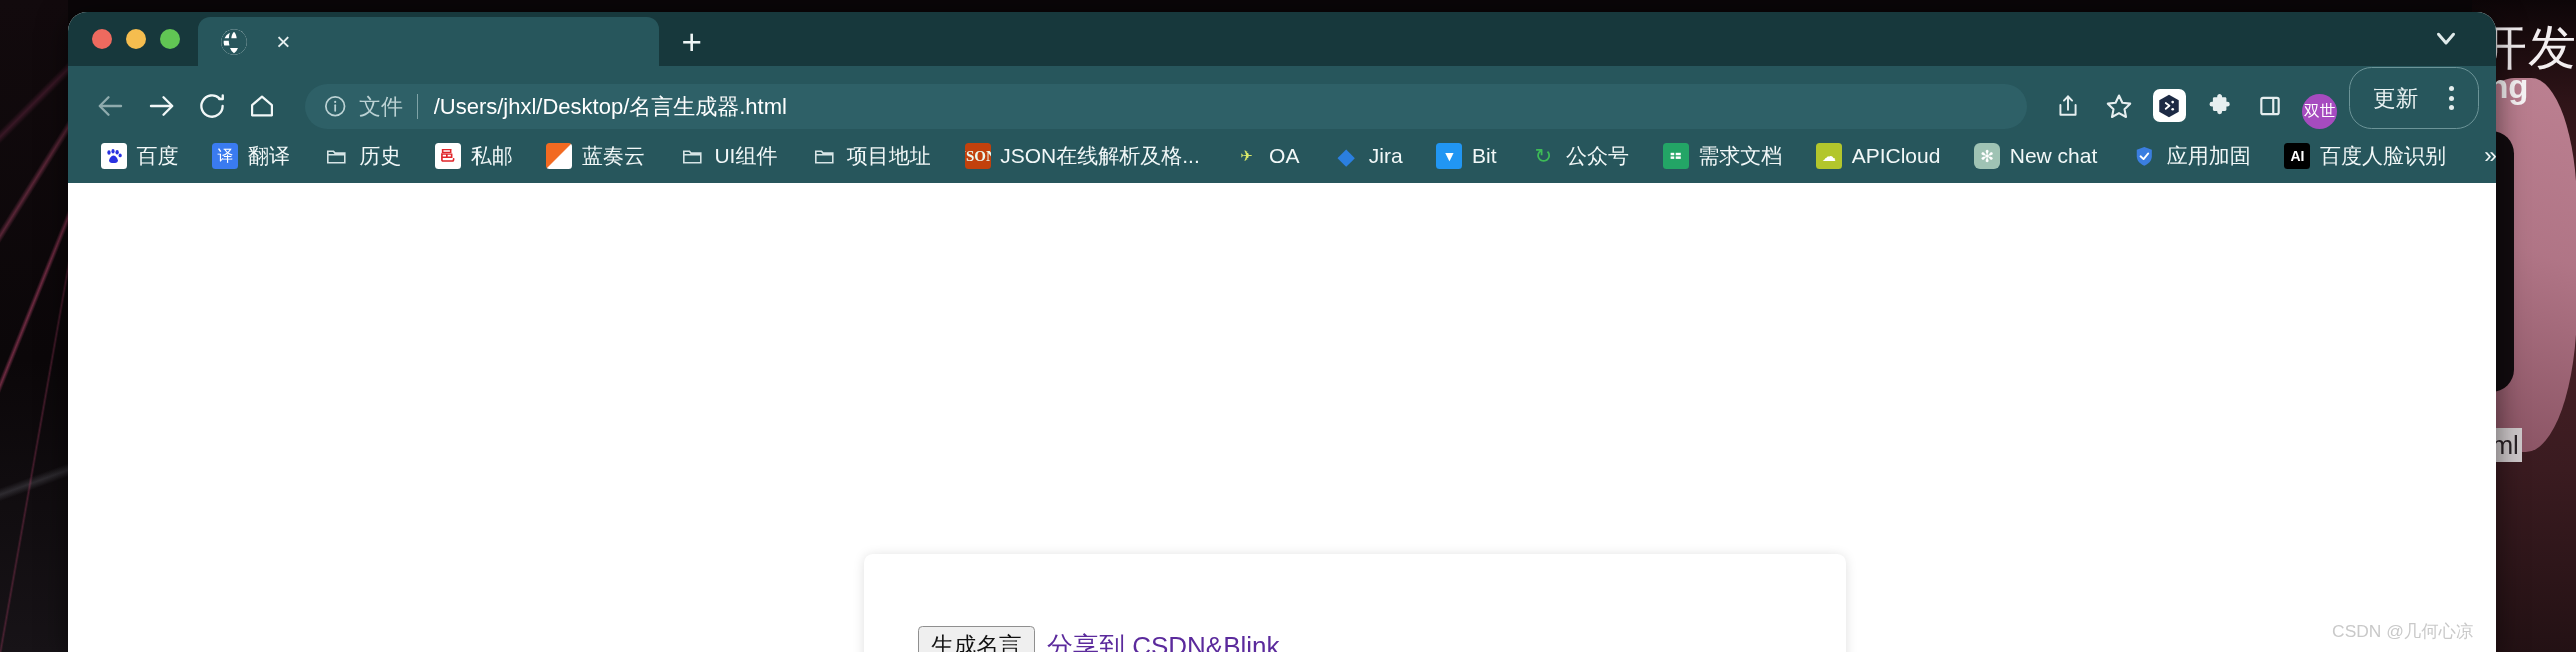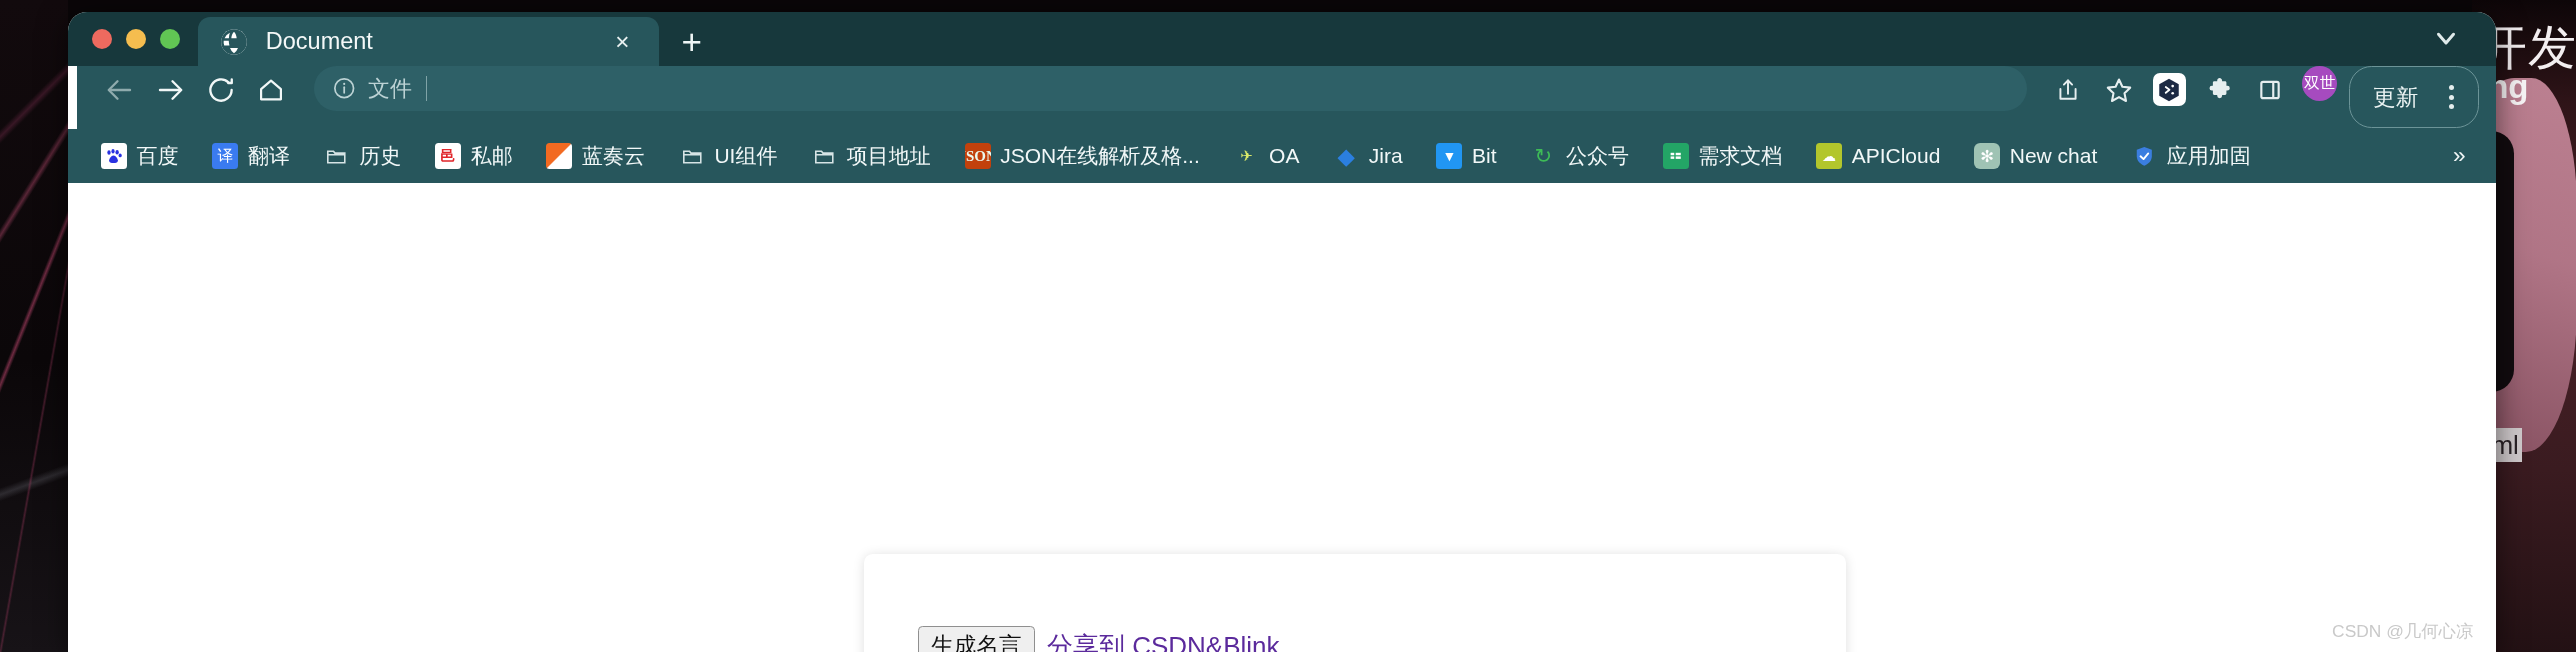--- a/index.html
+++ b/index.html
@@ -121,24 +121,23 @@
     position: absolute; right: 30px; bottom: 8.7px;
     width: 40px; height: 40px;
     display: flex; align-items: center; justify-content: center;
     color: #dfeaea;
   }
 
   
   .toolbar {
     height: 63px;
     background: #27565c;
-    display: flex; align-items: flex-start;
+    display: flex; align-items: flex-end;
     padding: 0 17.4px 0 19px;
     gap: 3.5px;
-    margin-left: 9px;
   }
   .navbtn {
     width: 47px; height: 47px; flex: 0 0 47px;
     display: flex; align-items: center; justify-content: center;
     color: #f1f7f7; border-radius: 50%;
   }
   .navbtn.disabled { color: #8fabad; }
 
   .omnibox {
     flex: 1 1 auto;
@@ -305,21 +304,20 @@
         <span class="dot green"></span>
       </div>
 
       <div class="tab">
         <span class="tab-favicon">
           <svg width="28" height="28" viewBox="0 0 24 24">
             <circle cx="12" cy="12" r="11" fill="#ffffff"></circle>
             <path d="M12 1a11 11 0 0 0 0 22 11 11 0 0 0 0-22zm0 2.2c1.3 1.2 2.1 3.3 2.3 5.6H9.7c.2-2.3 1-4.4 2.3-5.6zM7.6 8.8H3.9a8.9 8.9 0 0 1 4.6-4.7 13 13 0 0 0-.9 4.7zm-4.4 2.1h4.3c.05 1.5.26 2.9.6 4.1H3.6a8.8 8.8 0 0 1-.4-4.1zm5.4 6.2h6.8a9.3 9.3 0 0 1-3.4 4.6 9.3 9.3 0 0 1-3.4-4.6z" fill="#27565c"></path>
           </svg>
         </span>
-        <span class="tab-title">Document</span>
         <span class="tab-close">×</span>
       </div>
 
       <div class="newtab">+</div>
 
       <div class="tab-search">
         <svg width="30" height="30" viewBox="0 0 24 24" fill="none" stroke="currentColor" stroke-width="2.4" stroke-linecap="round" stroke-linejoin="round">
           <polyline points="6 9 12 16 18 9"></polyline>
         </svg>
       </div>
@@ -353,20 +351,21 @@
       <div class="omnibox">
         <span class="omni-info">
           <svg width="24.4" height="24.4" viewBox="0 0 24 24" fill="none" stroke="currentColor" stroke-width="1.7">
             <circle cx="12" cy="12" r="9.2"></circle>
               <line x1="12" y1="11" x2="12" y2="16.5" stroke-linecap="round"></line>
               <circle cx="12" cy="7.8" r="1.05" fill="currentColor" stroke="none"></circle>
           </svg>
         </span>
         <span class="omni-scheme">文件</span>
         <span class="omni-sep"></span>
+        <span class="omni-url" title="/Users/jhxl/Desktop/名言生成器.html">/Users/jhxl/Desktop/名言生成器.html</span>
       </div>
 
       <div class="tool-icon">
         <svg width="26" height="26" viewBox="0 0 24 24" fill="none" stroke="currentColor" stroke-width="1.8" stroke-linecap="round" stroke-linejoin="round">
           <path d="M5 11v9h14v-9"></path>
             <line x1="12" y1="15.5" x2="12" y2="3.2"></line>
             <polyline points="8.2 7 12 3.2 15.8 7"></polyline>
         </svg>
       </div>
       <div class="tool-icon">
@@ -516,20 +515,24 @@
       <div class="bm">
         <span class="bm-ico f-shield">
           <svg width="22.6" height="22.6" viewBox="0 0 24 24">
             <path d="M12 2.2 20 5v7c0 4.6-3.3 8.2-8 10-4.7-1.8-8-5.4-8-10V5z" fill="#3b7ee0"></path>
             <polyline points="8 12 11.2 15 16.2 9" fill="none" stroke="#fff" stroke-width="2" stroke-linecap="round" stroke-linejoin="round"></polyline>
           </svg>
         </span>
         <span class="bm-label">应用加固</span>
       </div>
 
+      <div class="bm">
+        <span class="bm-ico f-ai">AI</span>
+        <span class="bm-label">百度人脸识别</span>
+      </div>
 
       <div class="bm-overflow">»</div>
     </div>
 
     <div class="viewport">
       <div class="page-card">
         <button class="gen-btn">生成名言</button>
         <a href="#" class="share-link">分享到 CSDN&amp;Blink</a>
       </div>
       <div class="watermark">CSDN @几何心凉</div>

